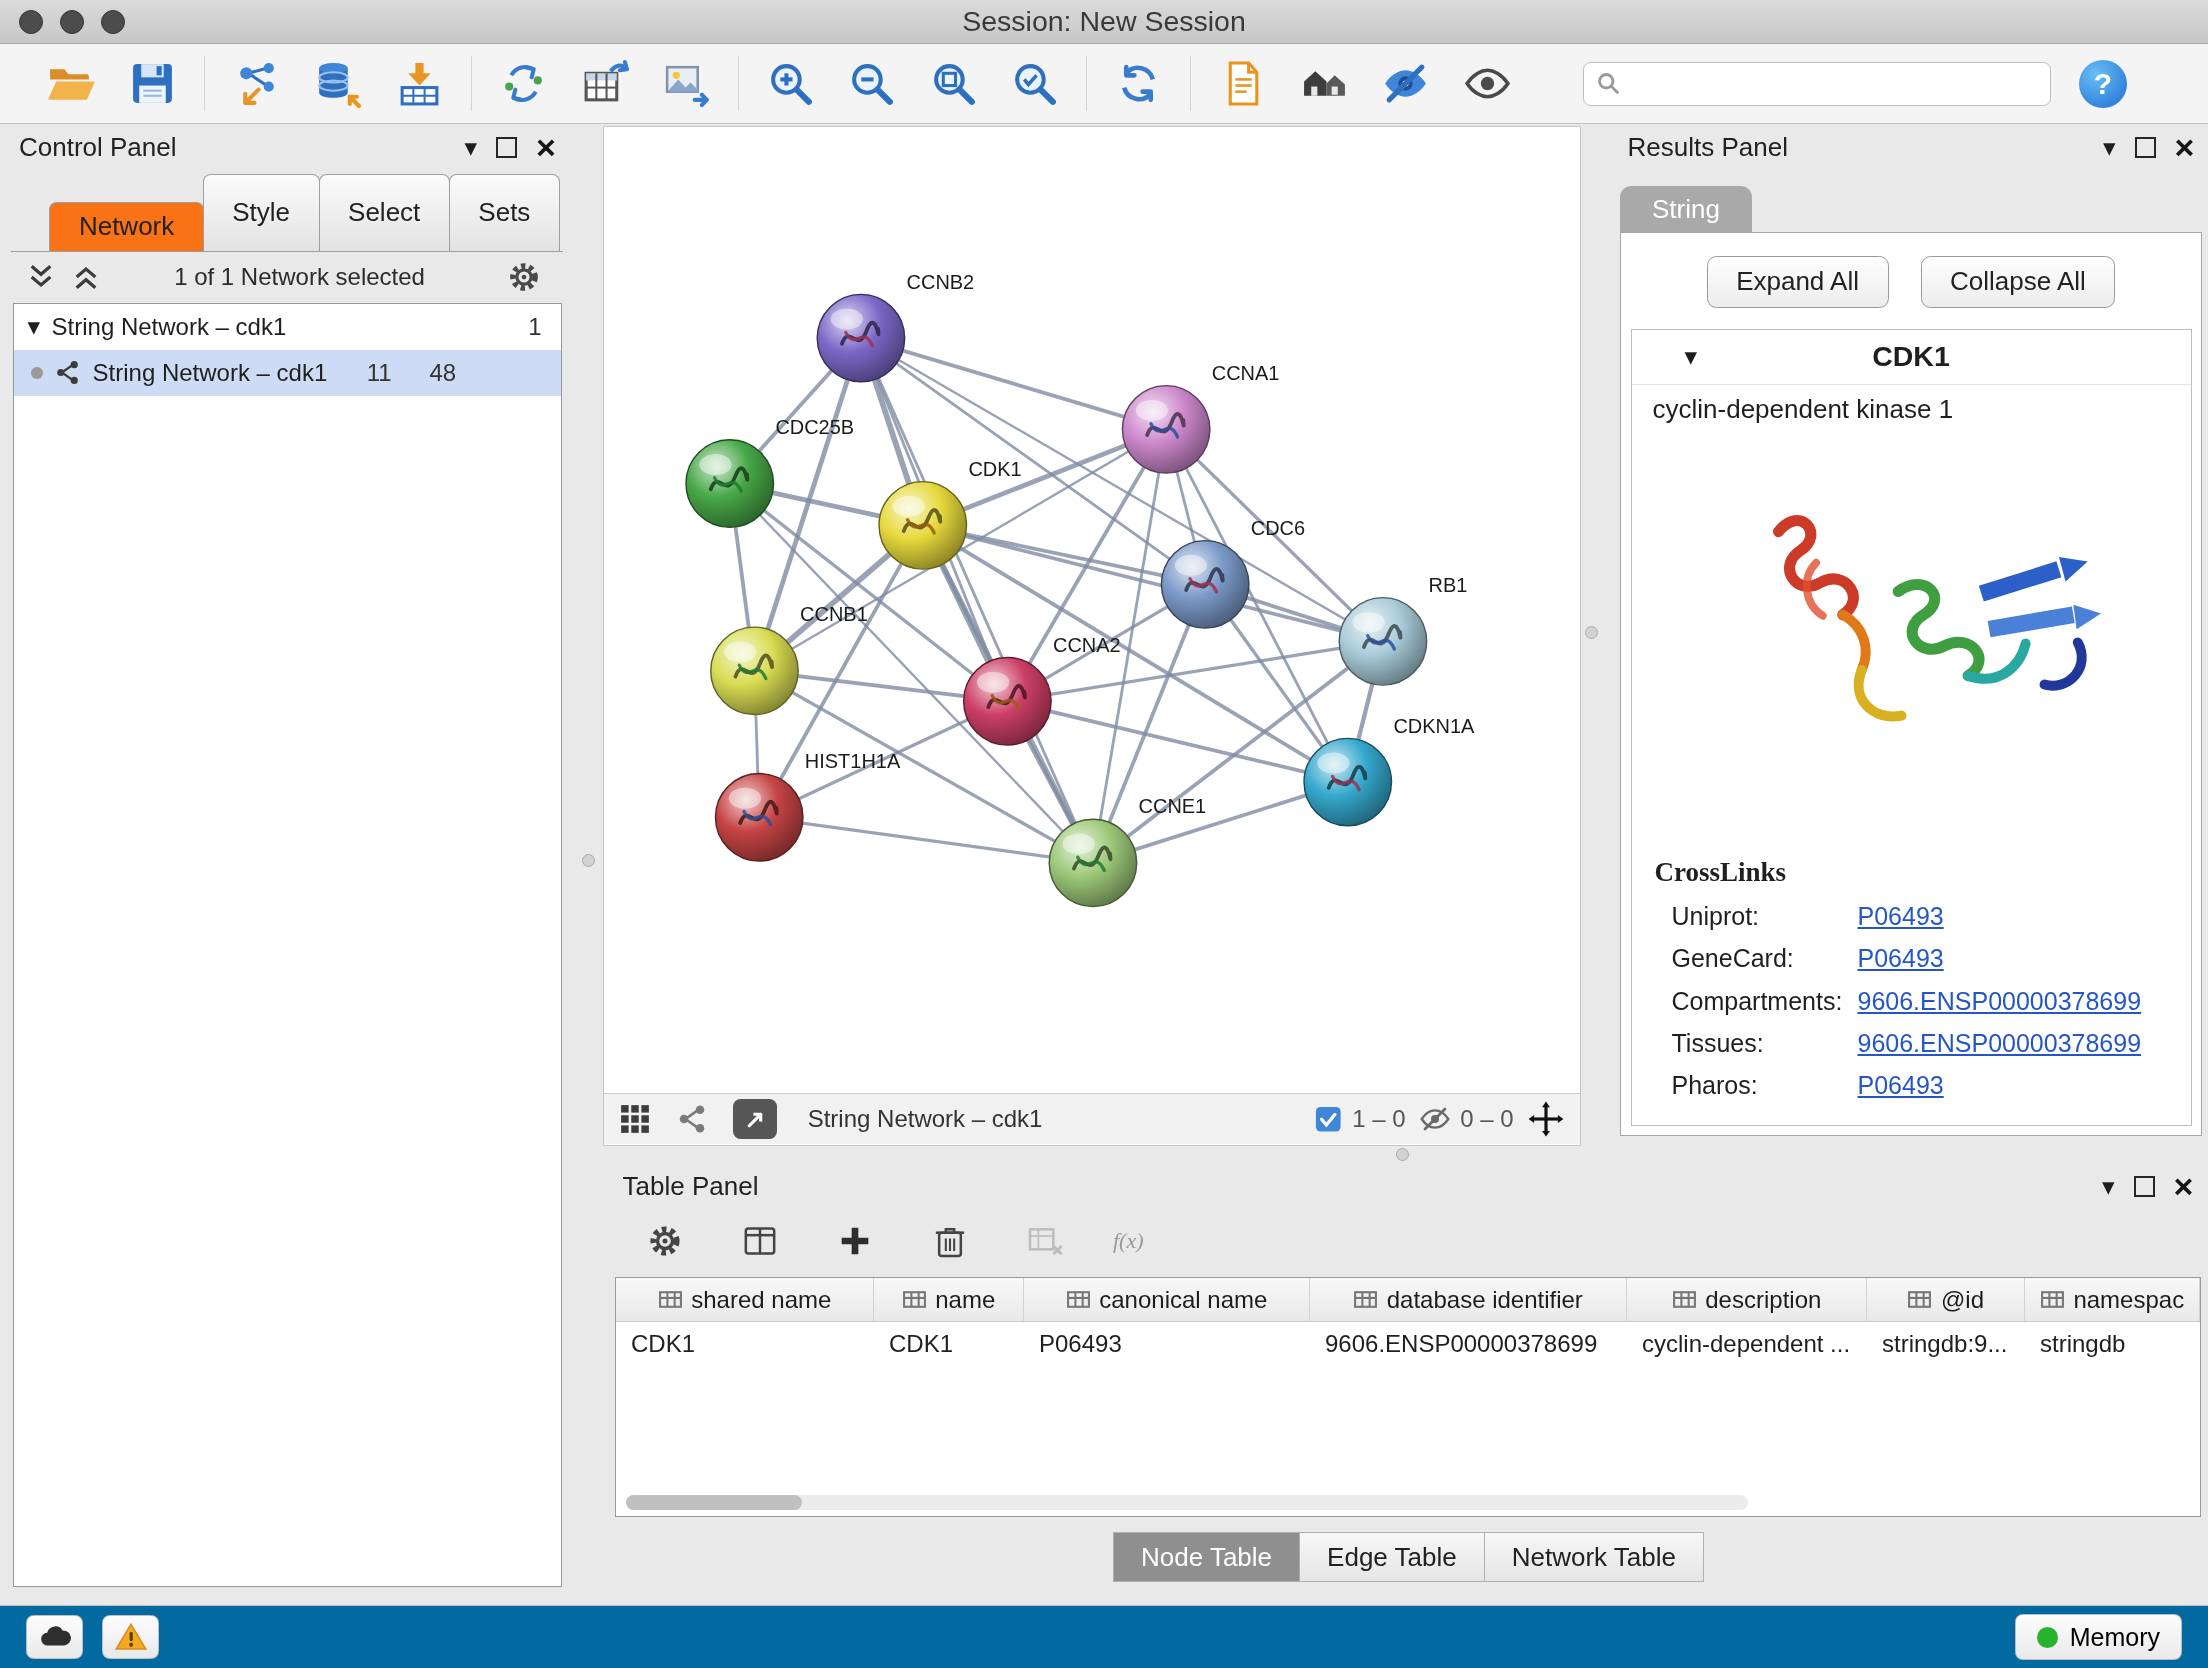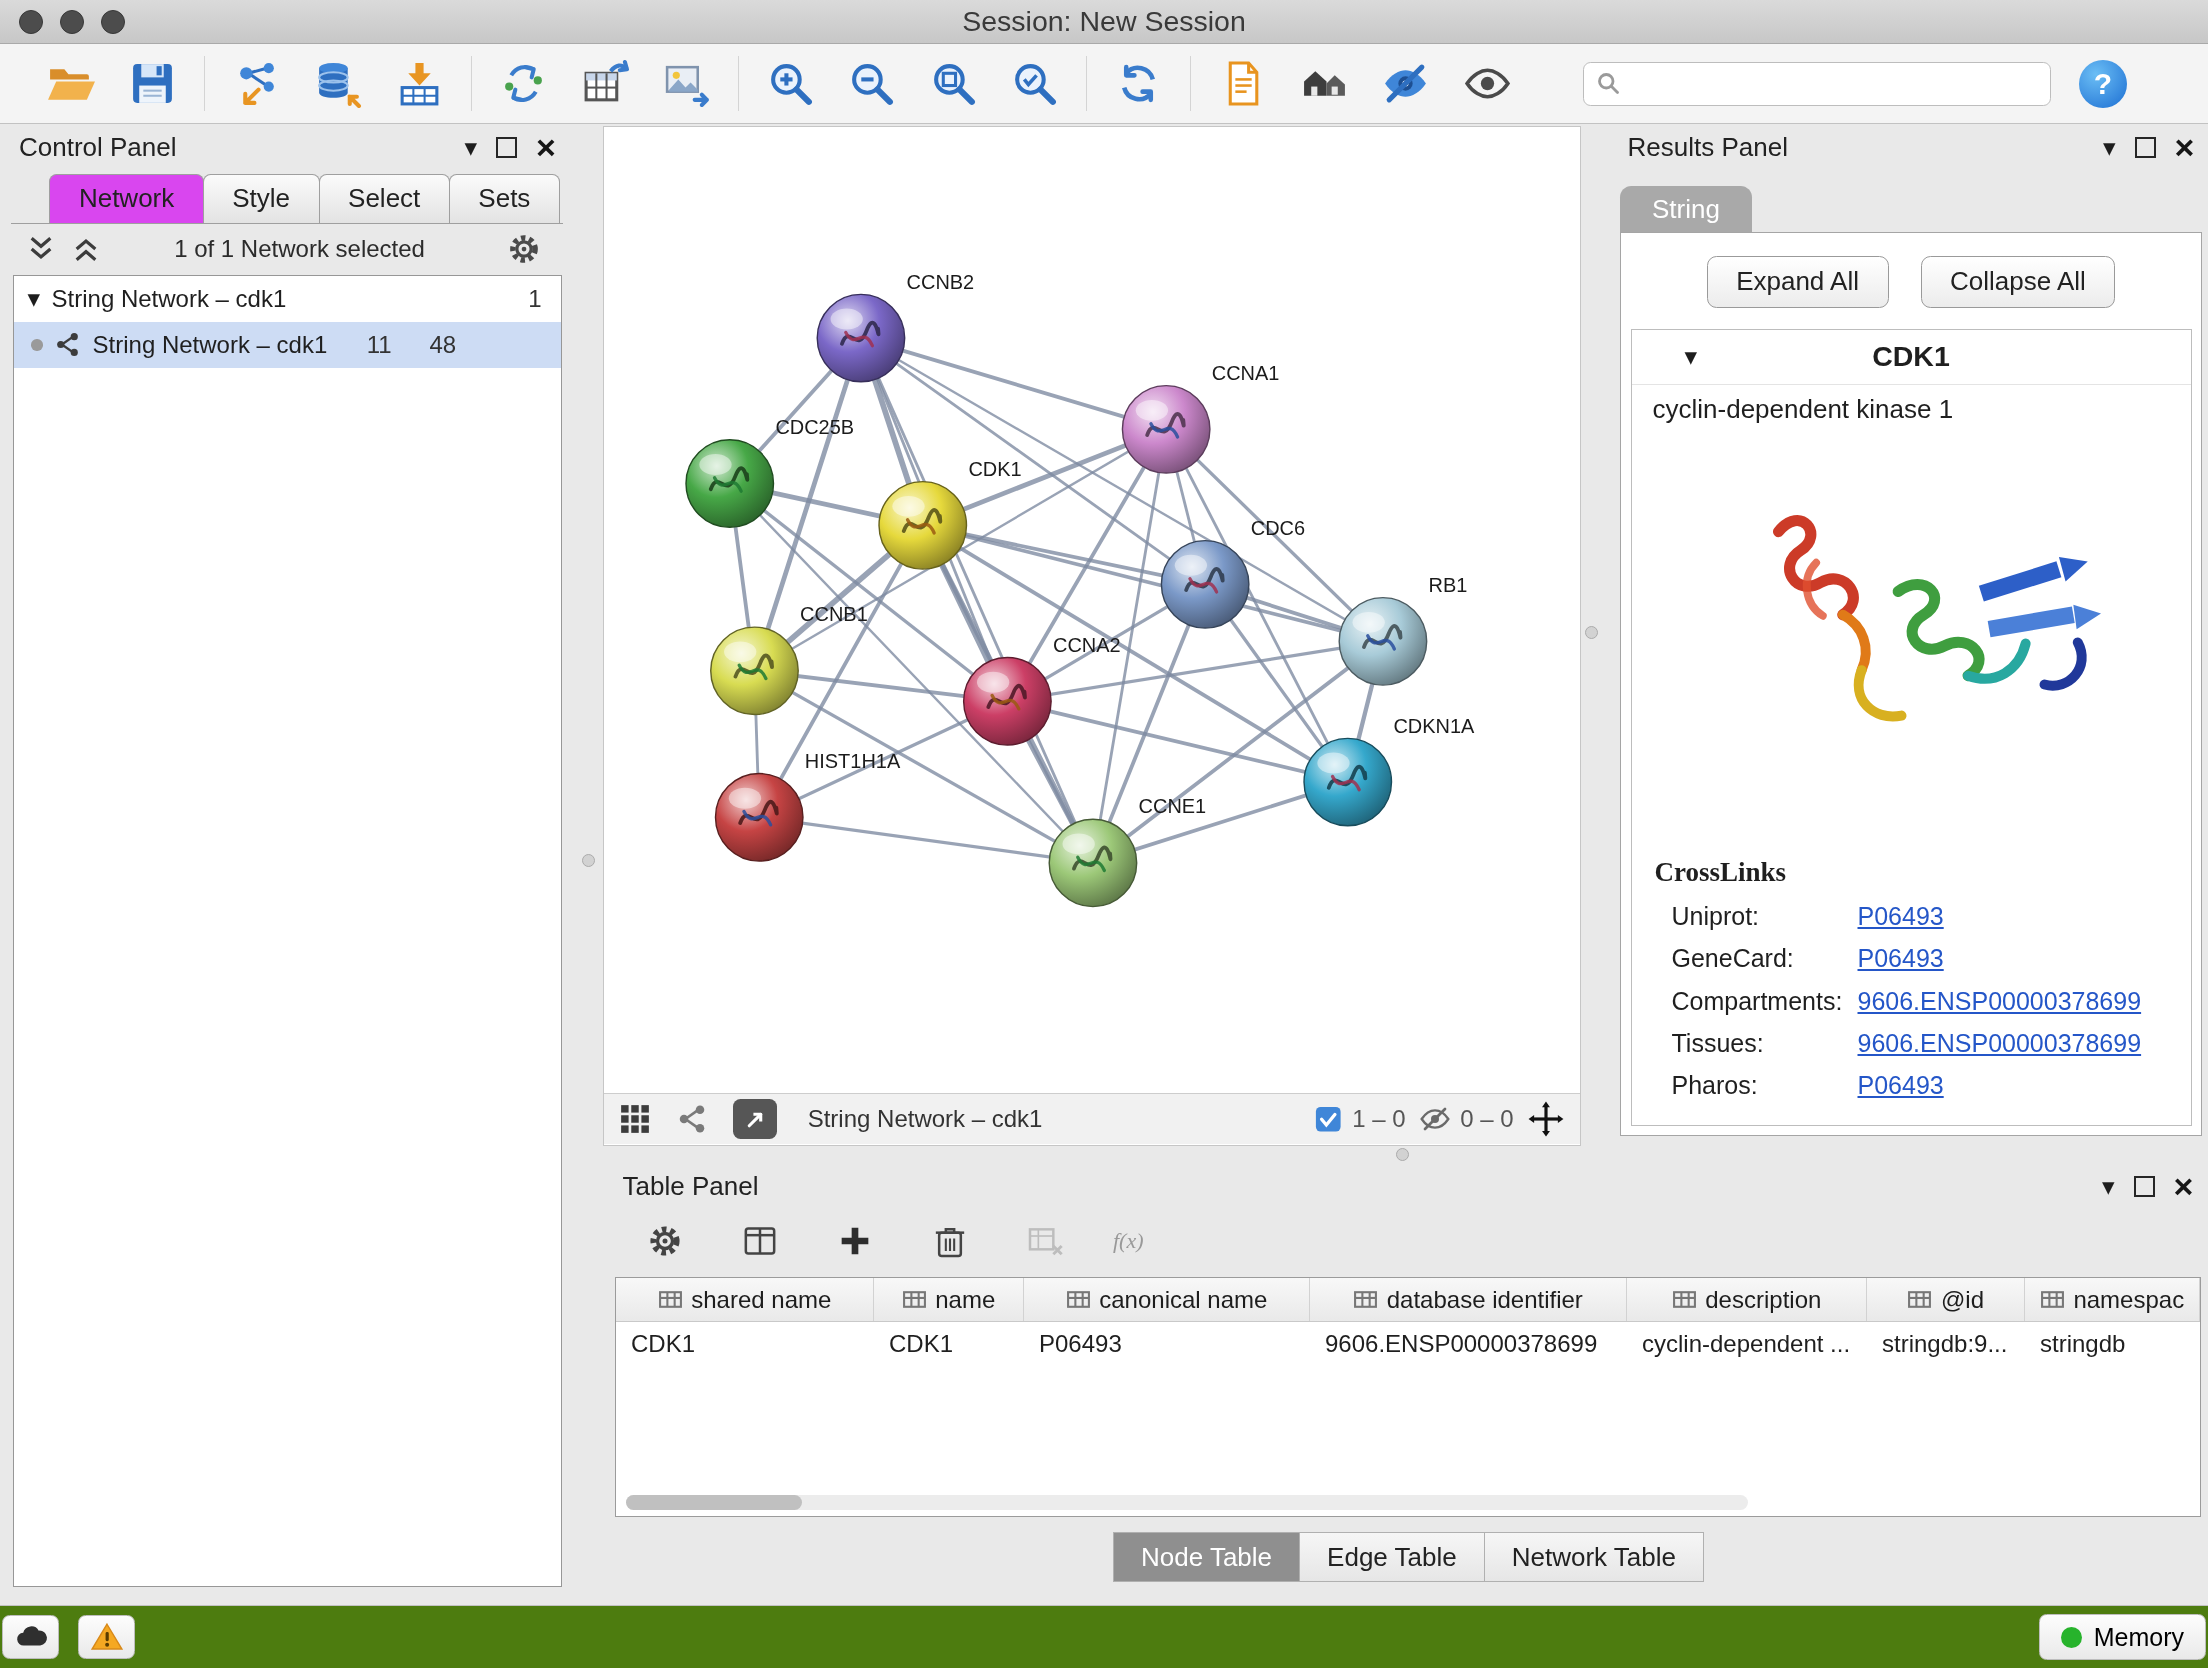--- a/index.html
+++ b/index.html
@@ -29,21 +29,21 @@
   .panel-title{font-size:26px;color:#222;}
   .panel-controls{margin-left:auto;display:flex;gap:19px;align-items:center;}
   .caret{font-size:25px;color:#1d1d1d;line-height:1;}
   .maxbox{width:21px;height:21px;border:2.9px solid #262626;display:inline-block;}
   .closex{font-size:34px;font-weight:bold;color:#161616;line-height:1;}
 
   
   .control-panel{position:absolute;left:11.4px;top:126px;width:552px;height:1463px;display:flex;flex-direction:column;}
   .cp-tabbar{display:flex;padding-left:38px;border-bottom:1px solid #9f9f9f;margin-top:5.7px;}
   .cp-tab{padding:8.6px 28.5px;font-size:26px;background:linear-gradient(#fbfbfb,#e3e3e3);border:1px solid #9f9f9f;border-bottom:none;border-radius:7.6px 7.6px 0 0;margin-right:-1px;color:#222;}
-  .cp-tab.active{background:#d946ef;}
+  .cp-tab.active{background:#f97316;margin-top:28px;}
   .cp-selectrow{display:flex;align-items:center;height:51px;padding:0 13.3px;gap:13.3px;}
   .cp-selectrow svg{width:32px;height:32px;}
   .sel-text{font-size:24px;color:#2b2b2b;margin:0 auto;}
   .gearbtn svg{width:38px;height:38px;}
   .tree-box{background:#fff;border:1px solid #979797;flex:1;margin:0 1.9px 1.9px 1.9px;overflow:hidden;}
   .tree-row{height:46px;display:flex;align-items:center;font-size:24px;gap:11.4px;padding:0 13.3px;}
   .tree-row .tree-label{white-space:nowrap;}
   .tree-row.selected{background:#cddcf4;}
   .tree-count{margin-left:auto;padding-right:5.7px;color:#333;}
   .tree-dot{width:11.4px;height:11.4px;border-radius:50%;background:#9a9a9a;display:inline-block;margin-left:3.8px;}
@@ -92,21 +92,21 @@
   .col-ico{width:25px;height:21px;flex:none;}
   .tp-row{display:flex;height:44px;align-items:center;}
   .tp-cell{padding:0 15px;font-size:24px;white-space:nowrap;overflow:hidden;flex:none;}
   .hscroll{position:absolute;left:9.5px;bottom:5.7px;width:1122px;height:15px;background:#ececec;border-radius:7.6px;}
   .hscroll .thumb{width:176px;height:15px;background:#c0c0c0;border-radius:7.6px;}
   .tp-tabs{display:flex;justify-content:center;margin-top:15px;}
   .tp-tab{font-size:26px;padding:8.6px 27px;border:1px solid #b0b0b0;background:linear-gradient(#f6f6f6,#e6e6e6);margin-right:-1px;color:#222;}
   .tp-tab.active{background:#8f8f8f;color:#fff;}
 
   
-  .bottom-bar{position:absolute;left:0;bottom:0;width:100%;height:63px;background:#4d7c0f;border-top:1px solid #c2c2c2;display:flex;align-items:center;padding:0 2px;gap:19px;}
+  .bottom-bar{position:absolute;left:0;bottom:0;width:100%;height:63px;background:#0369a1;border-top:1px solid #c2c2c2;display:flex;align-items:center;padding:0 26px;gap:19px;}
   .bb-btn{width:57px;height:44px;border:1px solid #bdbdbd;border-radius:7.6px;background:linear-gradient(#fdfdfd,#e9e9e9);display:flex;align-items:center;justify-content:center;}
   .bb-btn svg{width:34px;height:34px;}
   .memory-btn{margin-left:auto;display:flex;align-items:center;gap:11.4px;border:1px solid #bdbdbd;border-radius:7.6px;background:linear-gradient(#fdfdfd,#e9e9e9);padding:7.6px 21px;font-size:25px;}
   .memdot{width:21px;height:21px;border-radius:50%;background:#27b32c;display:inline-block;}
 
   .splitter{position:absolute;width:13.3px;height:13.3px;border-radius:50%;background:#d2d2d2;border:1px solid #ababab;}
 </style>
 </head>
 <body>
 

